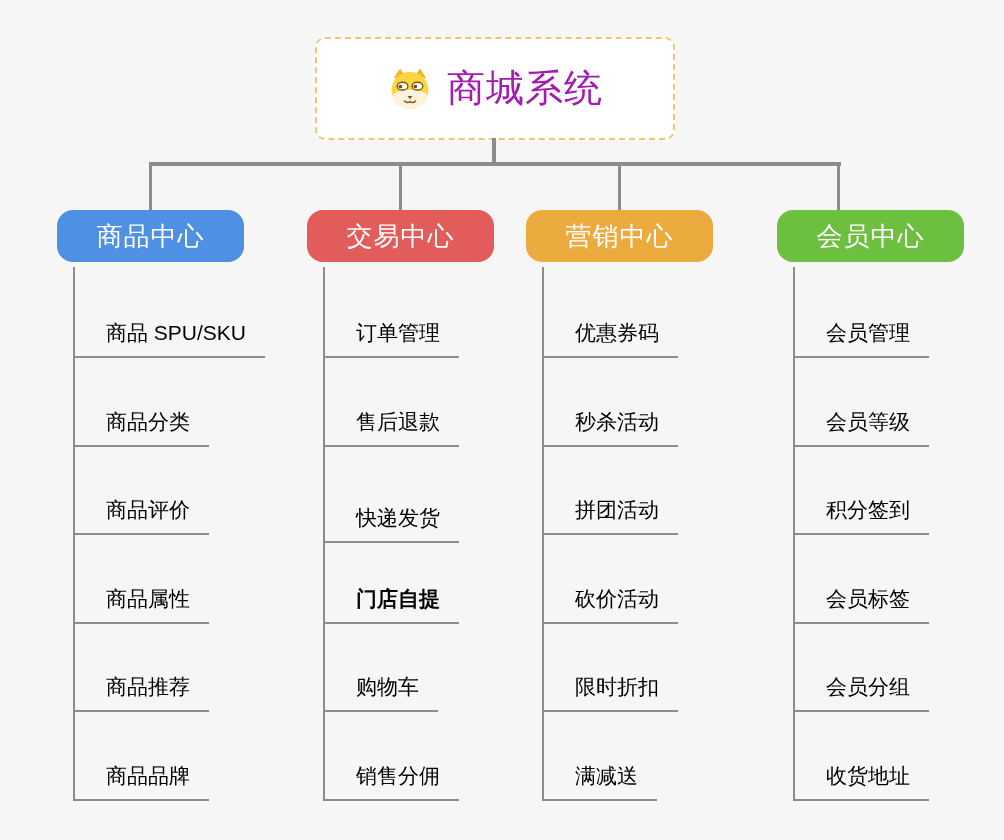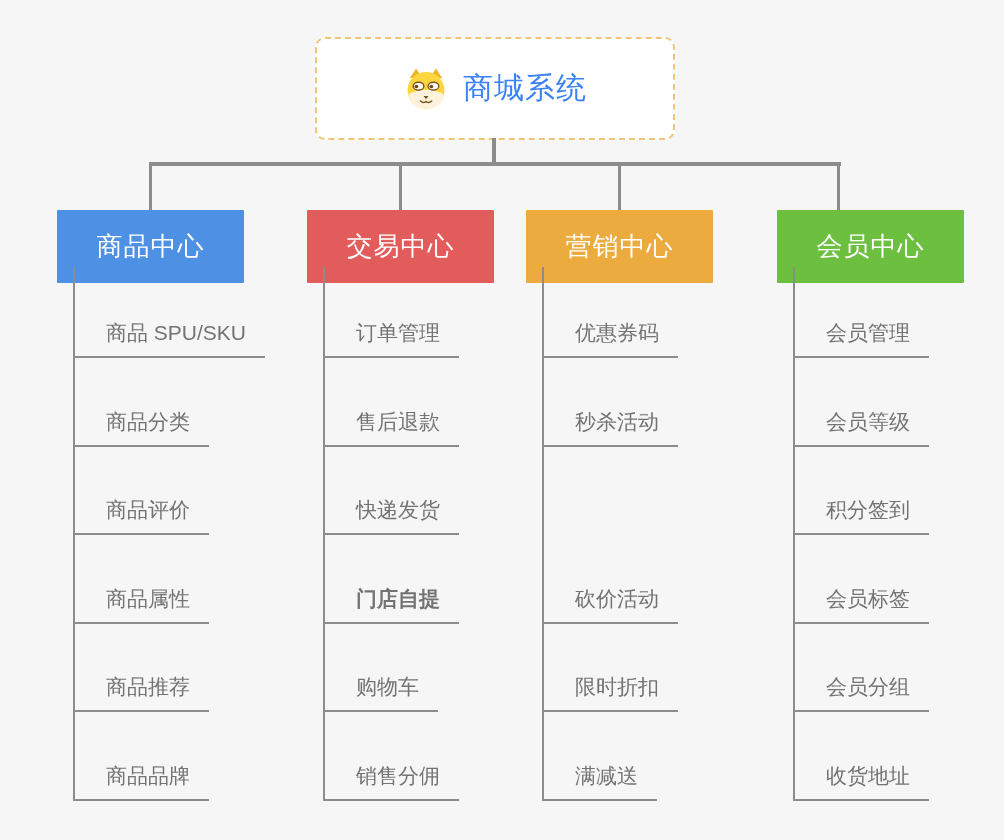--- a/index.html
+++ b/index.html
@@ -15,49 +15,49 @@
   
   .root-node{
     position:absolute;left:315px;top:37px;width:360px;height:103px;
     background:#ffffff;
     border:2px dashed #f1c477;
     border-radius:10px;
     box-sizing:border-box;
     display:flex;align-items:center;justify-content:center;gap:14px;
   }
   .root-title{
-    font-size:30px;letter-spacing:1px;color:#3b82f6;font-weight:400;
+    font-size:38px;letter-spacing:1px;color:#a21caf;font-weight:400;
   }
   .root-icon{width:46px;height:44px;flex:0 0 auto;}
 
   
   .line{position:absolute;background:#8c8c8c;}
   .root-drop   {left:492px;top:138px;width:4px;height:26px;}
   .h-trunk     {left:149px;top:162px;width:692px;height:4px;}
   .drop-0{left:149px;top:164px;width:3px;height:46px;}
   .drop-1{left:399px;top:164px;width:3px;height:46px;}
   .drop-2{left:618px;top:164px;width:3px;height:46px;}
   .drop-3{left:837px;top:164px;width:3px;height:46px;}
 
   
   .column{position:absolute;top:210px;width:250px;height:610px;}
   .branch-box{
-    position:absolute;left:0;top:0;width:187px;height:73px;
-    border-radius:1px;
+    position:absolute;left:0;top:0;width:187px;height:52px;
+    border-radius:16px;
     display:flex;align-items:center;justify-content:center;
     color:#ffffff;font-size:26px;letter-spacing:1px;
   }
   .col-vline{
     position:absolute;left:16px;top:57px;width:2px;height:534px;
     background:#8c8c8c;
   }
   .leaf{
     position:absolute;left:16px;
     padding:0 19px 9px 33px;
-    font-size:21px;color:#737373;
+    font-size:21px;color:#000000;
     white-space:nowrap;
     border-bottom:2px solid #8c8c8c;
     line-height:29px;
   }
 </style>
 </head>
 <body>
 
 <div id="canvas">
 
@@ -99,30 +99,31 @@
         <div class="leaf" style="top: 374px;">商品属性</div>
         <div class="leaf" style="top: 285px;">商品评价</div>
         <div class="leaf" style="top: 462px;">商品推荐</div>
         <div class="leaf" style="top: 551px;">商品品牌</div>
       </div>
       <div class="column" style="left: 307px;">
         <div class="branch-box" style="background: rgb(226, 92, 92);">交易中心</div>
         <div class="col-vline"></div>
         <div class="leaf" style="top: 108px;">订单管理</div>
         <div class="leaf" style="top: 197px;">售后退款</div>
-        <div class="leaf" style="top: 285px;">快递发货</div>
+        <div class="leaf" style="top: 293px;">快递发货</div>
         <div class="leaf" style="top: 374px; font-weight: bold;">门店自提</div>
         <div class="leaf" style="top: 462px;">购物车</div>
         <div class="leaf" style="top: 551px;">销售分佣</div>
       </div>
       <div class="column" style="left: 526px;">
         <div class="branch-box" style="background: rgb(235, 171, 63);">营销中心</div>
         <div class="col-vline"></div>
         <div class="leaf" style="top: 108px;">优惠券码</div>
         <div class="leaf" style="top: 197px;">秒杀活动</div>
+        <div class="leaf" style="top: 285px;">拼团活动</div>
         <div class="leaf" style="top: 462px;">限时折扣</div>
         <div class="leaf" style="top: 374px;">砍价活动</div>
         <div class="leaf" style="top: 551px;">满减送</div>
       </div>
       <div class="column" style="left: 777px;">
         <div class="branch-box" style="background: rgb(109, 191, 64);">会员中心</div>
         <div class="col-vline"></div>
         <div class="leaf" style="top: 108px;">会员管理</div>
         <div class="leaf" style="top: 197px;">会员等级</div>
         <div class="leaf" style="top: 374px;">会员标签</div>

